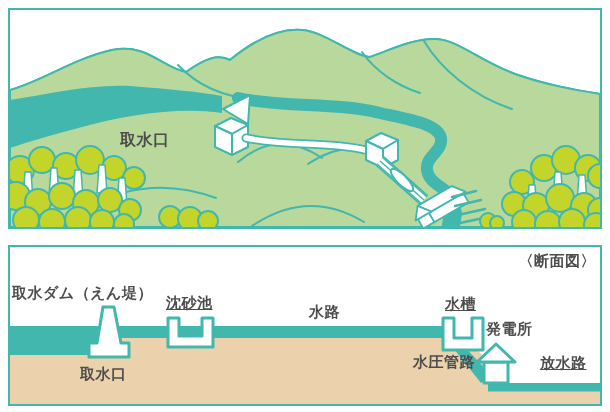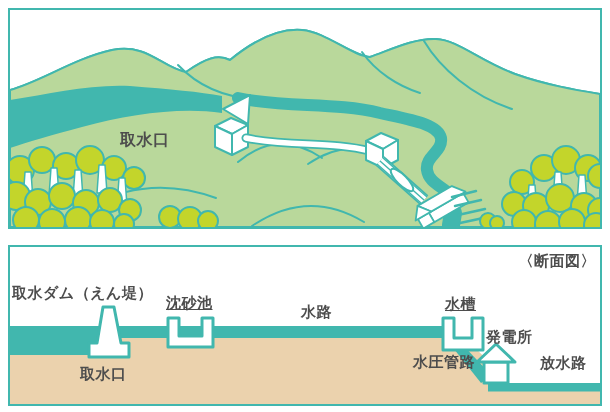--- a/index.html
+++ b/index.html
@@ -211,25 +211,25 @@
   </div>
 
   <div class="label" style="left:120px;top:130px;font-size:16px;">取水口</div>
 
   <div class="label" style="left:12px;top:284px;">取水ダム（えん堤）</div>
 
   <div class="label" style="right:14px;top:252px;">〈断面図〉</div>
 
   <div class="label" style="left:166px;top:294px;text-decoration:underline;">沈砂池</div>
 
-  <div class="label" style="left:301px;top:303px;">水路</div>
+  <div class="label" style="left:309px;top:303px;">水路</div>
 
   <div class="label" style="left:445px;top:295px;text-decoration:underline;">水槽</div>
 
-  <div class="label" style="left:486px;top:328px;">発電所</div>
+  <div class="label" style="left:486px;top:320px;">発電所</div>
 
   <div class="label" style="left:80px;top:365px;">取水口</div>
 
   <div class="label" style="left:413px;top:353px;">水圧管路</div>
 
-  <div class="label" style="left:540px;top:354px;">放水路</div>
+  <div class="label" style="left:540px;top:354px;text-decoration:underline;">放水路</div>
 
 </div>
 
 </body></html>

